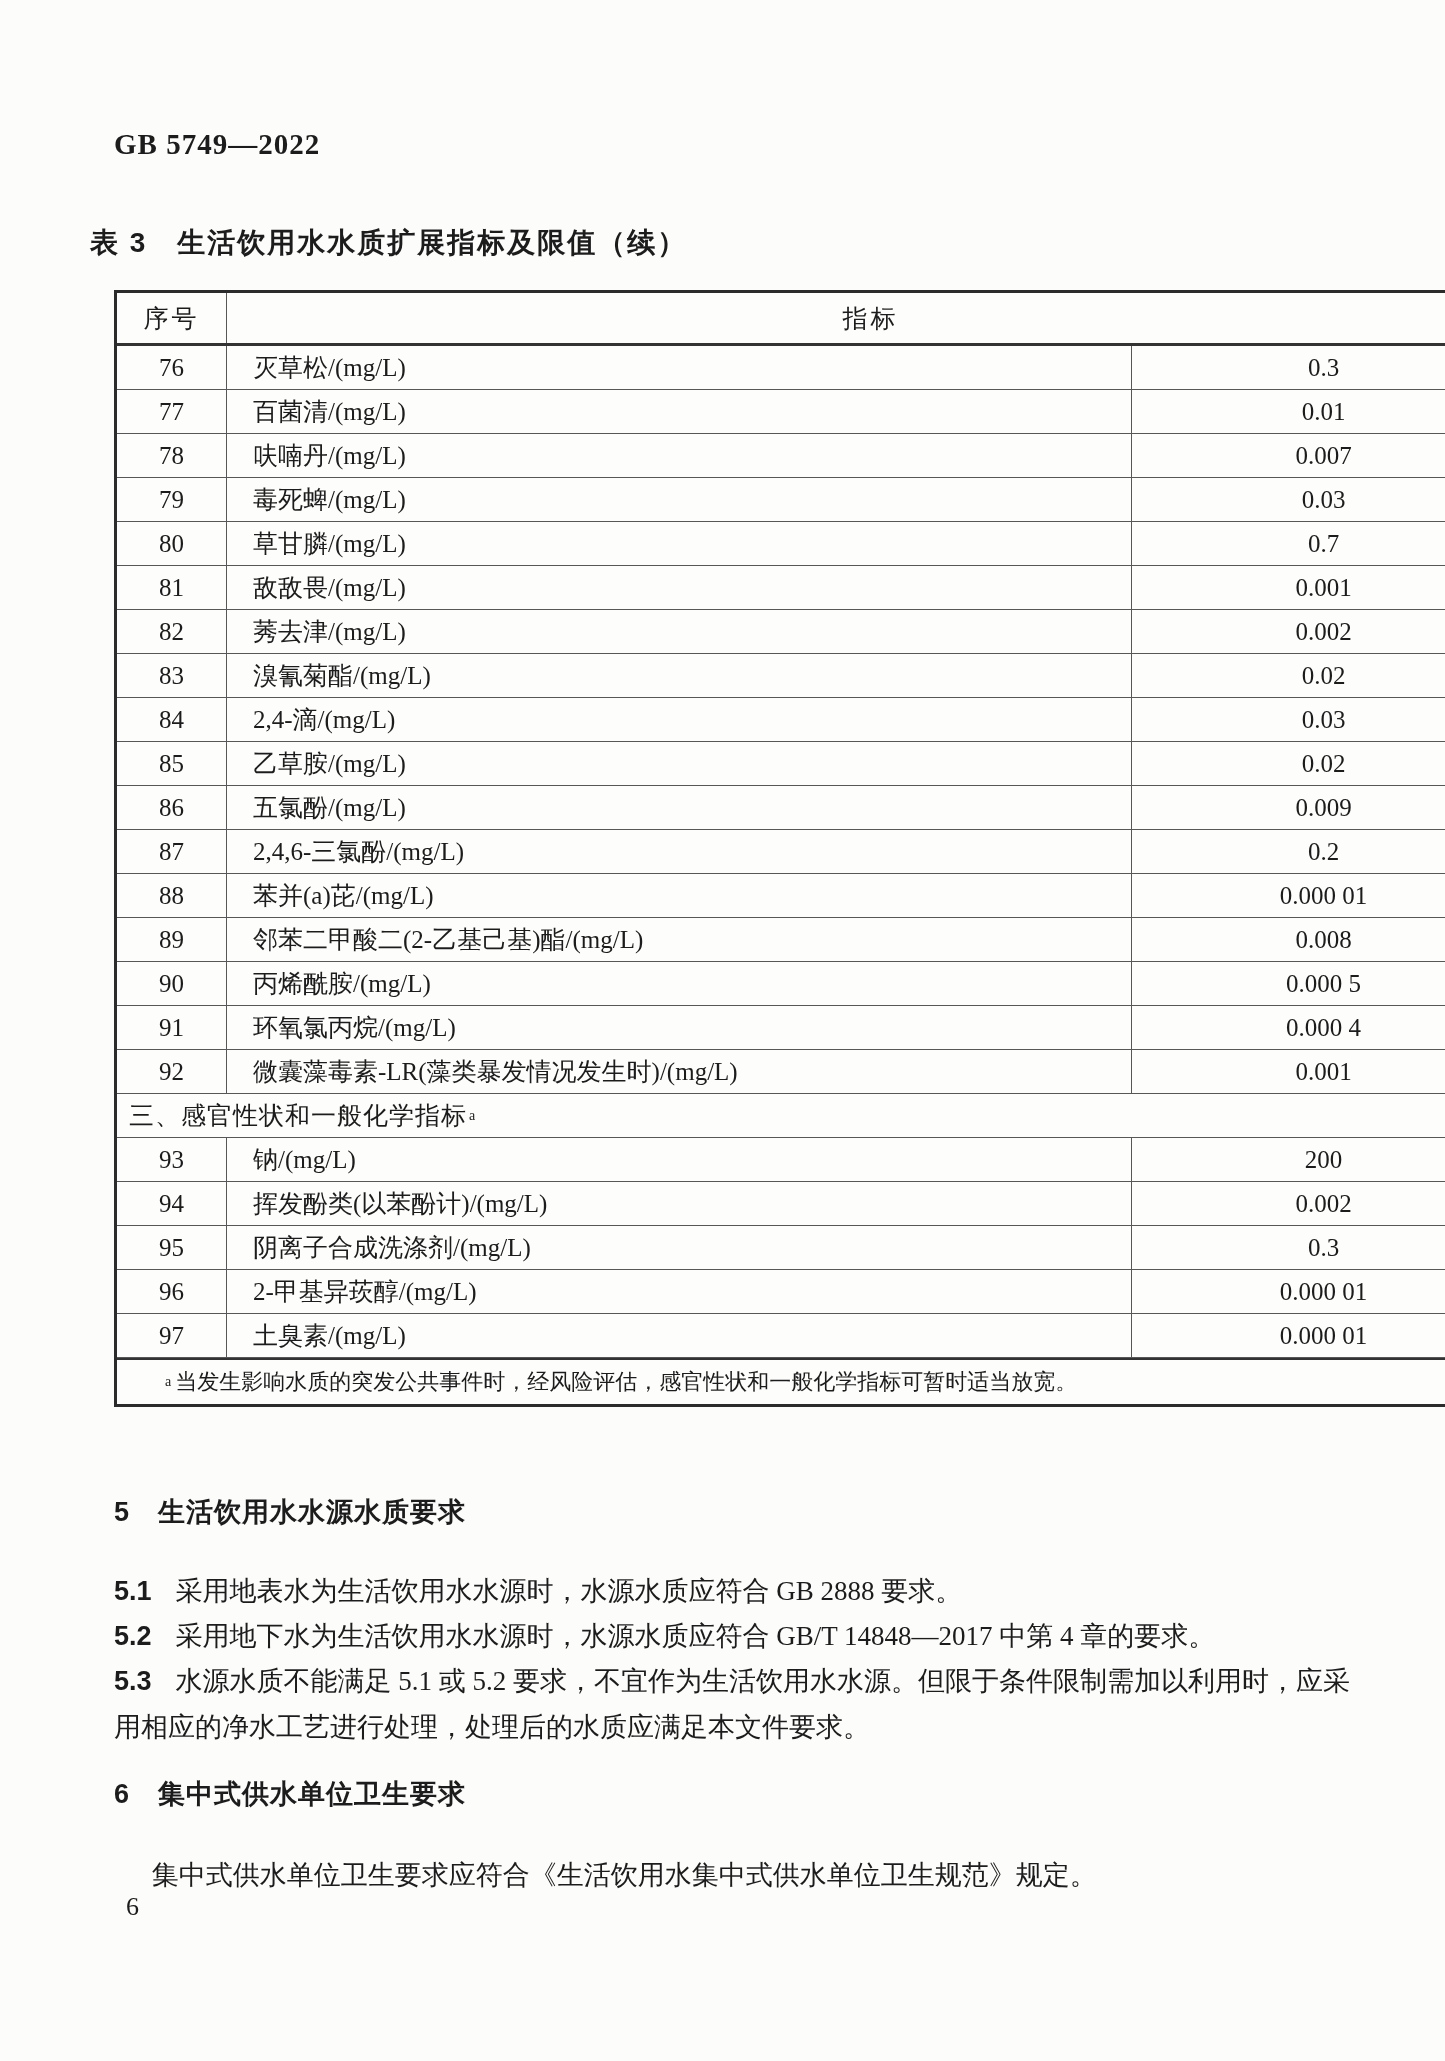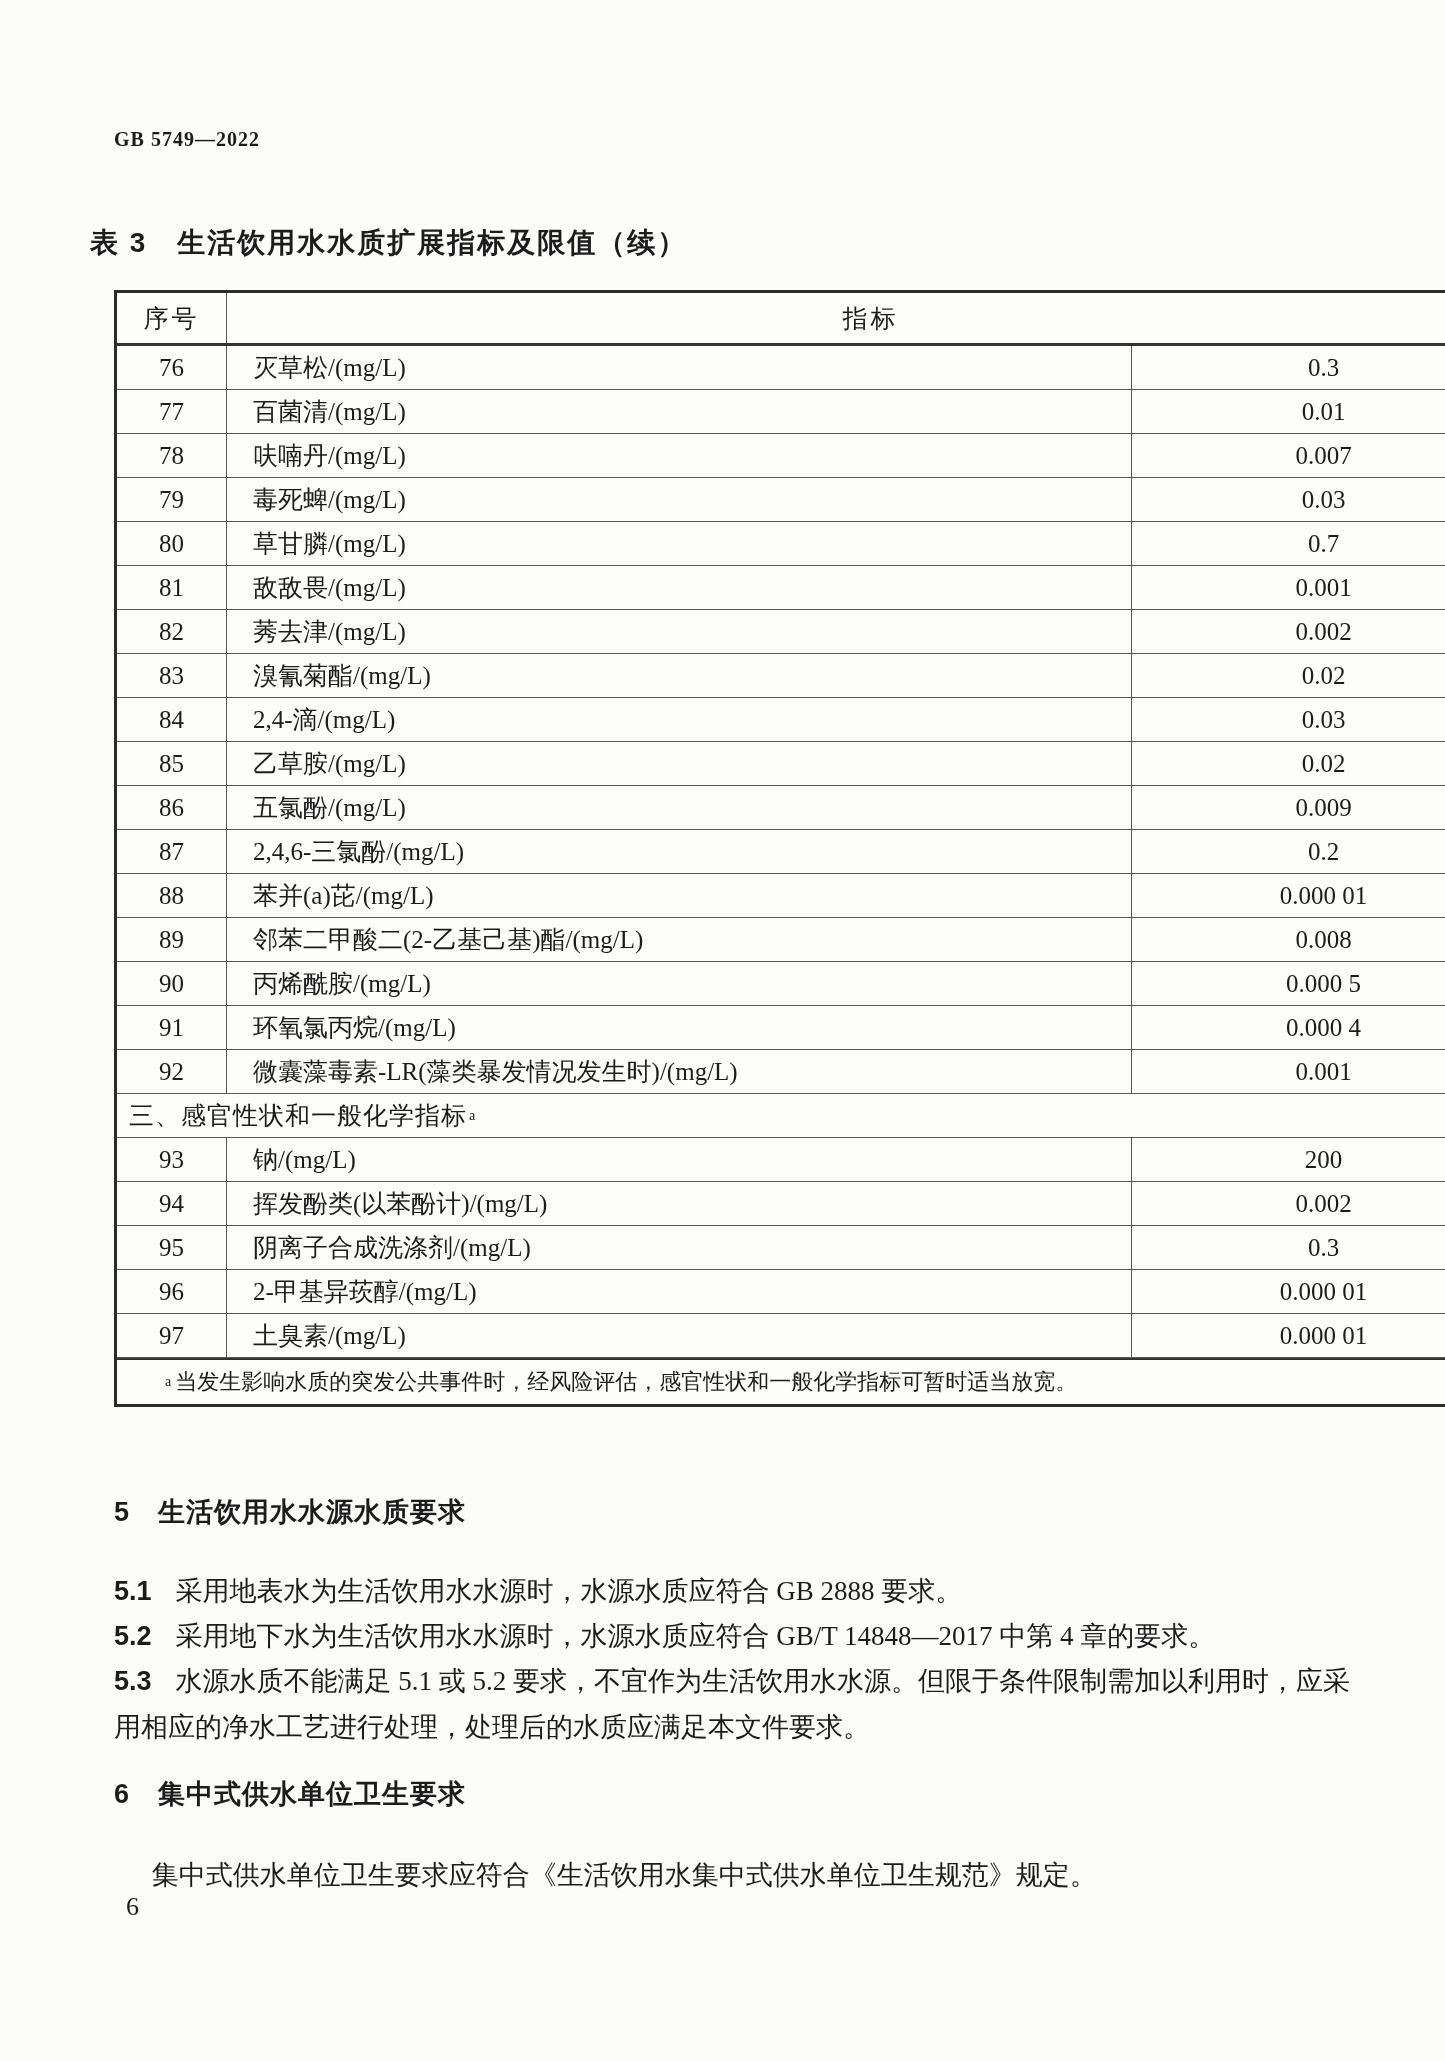--- a/index.html
+++ b/index.html
@@ -4,21 +4,21 @@
 <style>
   html,body { margin:0; padding:0; background:#e8e8e6; }
   .page {
     position:relative; width:1445px; height:2061px; margin:0 auto;
     background:#fcfcfb; color:#1c1c1c;
     font-family:"Liberation Serif","DejaVu Serif",serif;
     overflow:hidden;
   }
   .doc-code {
     position:absolute; left:114px; top:128px;
-    font-size:20px; font-weight:bold; letter-spacing:1px;
+    font-size:29px; font-weight:bold; letter-spacing:1px;
   }
   .tbl-title {
     position:absolute; left:90px; top:224px; width:1186px;
     font-weight:bold; font-size:28px; letter-spacing:2px;
     font-family:"Liberation Sans","DejaVu Sans",sans-serif;
   }
   .tbl {
     position:absolute; left:114px; top:290px; width:1404px;
     border:3px solid #2b2b2b; background:#fdfdfc; box-sizing:border-box;
   }

